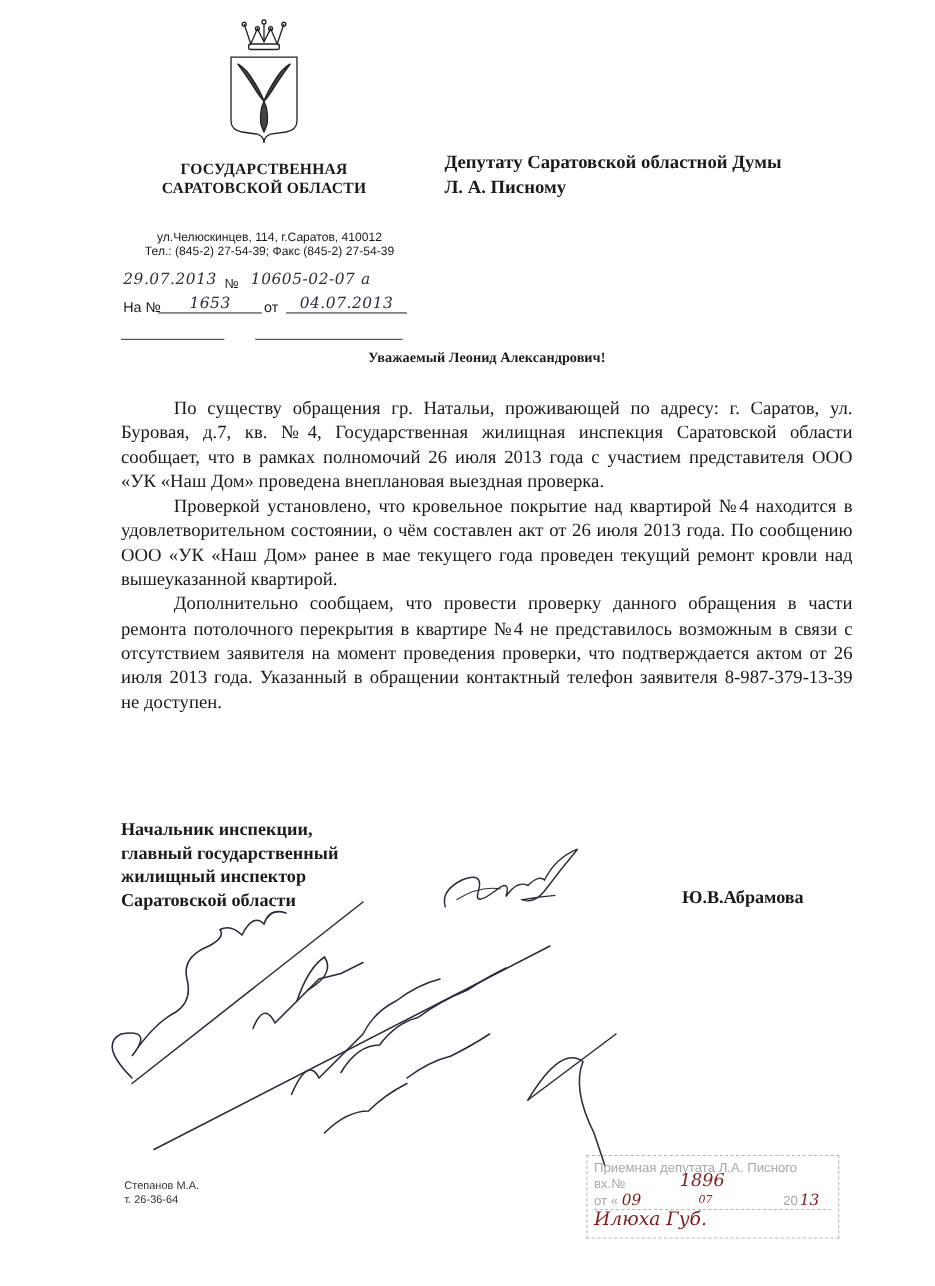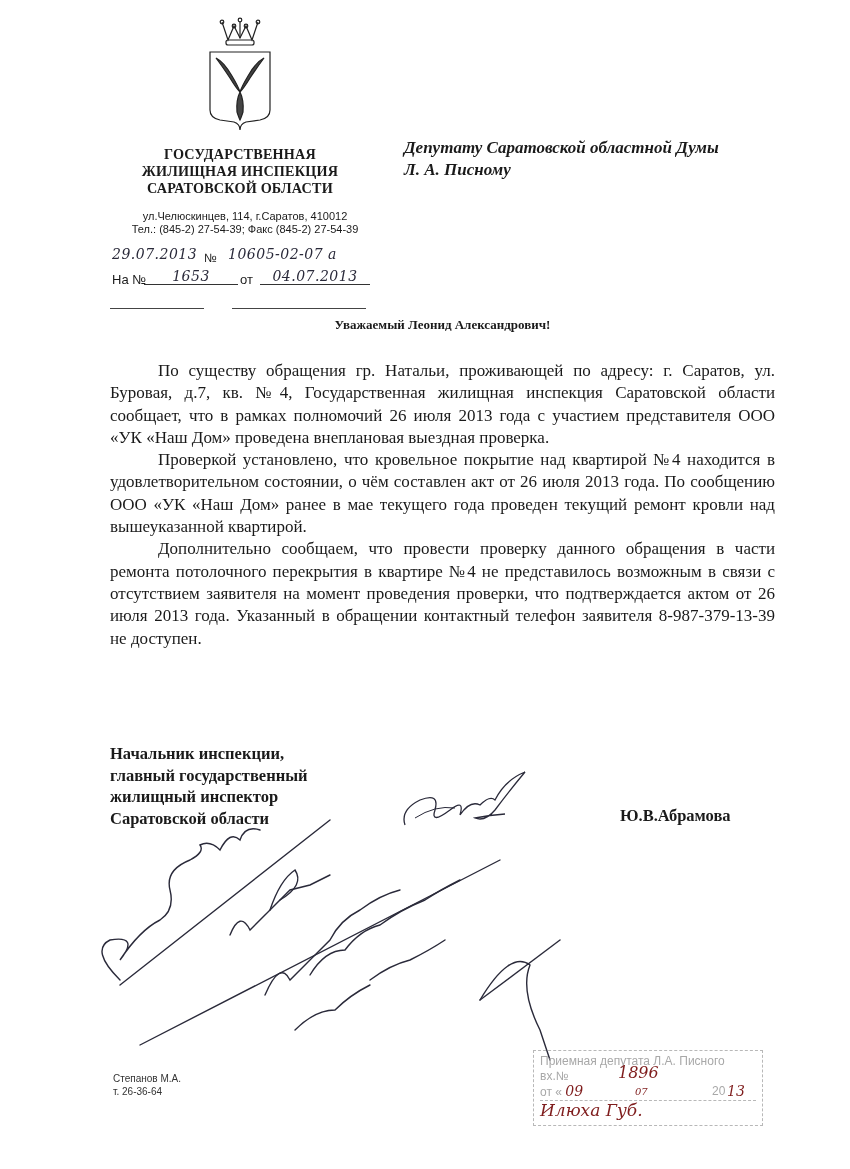--- a/index.html
+++ b/index.html
@@ -19,21 +19,21 @@
   .reg-line1 { left:112px; top:246px; width:270px; height:20px; }
   .reg-line2 { left:112px; top:268px; width:270px; height:22px; }
   .hand-date { font-size:14px; letter-spacing:0.5px; }
   .no-label { font-size:12px; }
   .uline { display:inline-block; border-bottom:1px solid #333; text-align:center; }
 
   .blank-lines { left:110px; top:308px; width:260px; height:6px; }
   .blank-lines span { position:absolute; top:0; height:1px; background:#444; }
 
   .addressee { left:404px; top:137px; font-weight:bold; font-size:17px; line-height:22px; }
-  .addressee div { white-space:nowrap;font-style:italic; }
+  .addressee div { white-space:nowrap; }
 
   .salutation { left:110px; top:317px; width:665px; text-align:center; font-weight:bold; font-size:13px; }
 
   .body-text { left:110px; top:360px; width:665px; font-size:17px; line-height:22.3px; text-align:justify; }
   .body-text p { margin:0; text-indent:48px; }
 
   .sign-title { left:110px; top:743px; font-weight:bold; font-size:16.5px; line-height:21.5px; }
   .sign-title div { white-space:nowrap; }
   .sign-name { left:620px; top:806px; font-weight:bold; font-size:16.5px; white-space:nowrap; }
 
@@ -63,21 +63,20 @@
     <path d="M8 34 L68 34 L68 92 Q68 100 58 102 L44 104 Q38 106 38 112 Q38 106 32 104 L18 102 Q8 100 8 92 Z"></path>
 
     <path d="M14 40 Q22 44 30 58 Q36 68 38 74 Q34 70 28 60 Q20 48 14 40 Z" fill="#444"></path>
     <path d="M62 40 Q54 44 46 58 Q40 68 38 74 Q42 70 48 60 Q56 48 62 40 Z" fill="#444"></path>
     <path d="M38 74 Q34 82 35 94 Q37 100 38 102 Q39 100 41 94 Q42 82 38 74 Z" fill="#444"></path>
   </g>
 </svg>
 
 <div class="abs org-name serif">
   <div>ГОСУДАРСТВЕННАЯ</div>
-  <div>ЖИЛИЩНАЯ ИНСПЕКЦИЯ</div>
   <div>САРАТОВСКОЙ ОБЛАСТИ</div>
 </div>
 <div class="abs org-addr sans">
   <div>ул.Челюскинцев, 114, г.Саратов, 410012</div>
   <div>Тел.: (845-2) 27-54-39; Факс (845-2) 27-54-39</div>
 </div>
 
 <div class="abs reg-line1">
   <span class="hand hand-date abs" style="left:0;top:0;">29.07.2013</span>
   <span class="sans no-label abs" style="left:92px;top:5px;">№</span>

